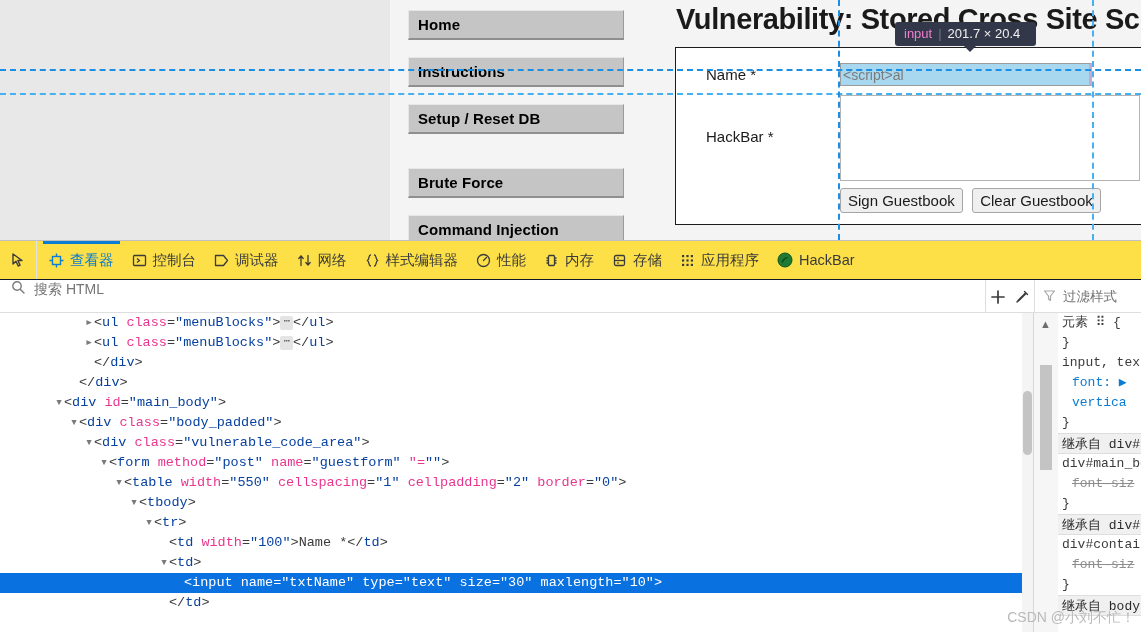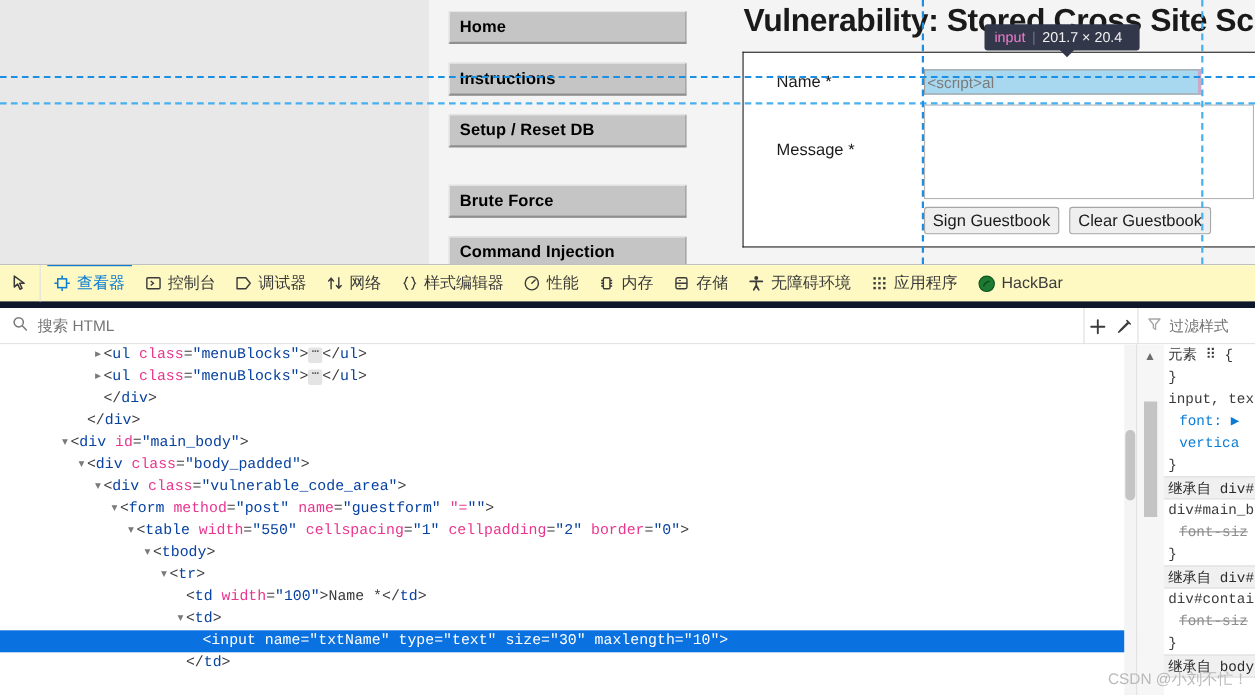--- a/index.html
+++ b/index.html
@@ -141,22 +141,22 @@
 
   
   #devtools {
     position: absolute; left: 0; top: 240px; width: 1141px; height: 392px;
     background: #fff;
     border-top: 1px solid #c0c0c0;
   }
   #dt-toolbar {
     position: relative;
     height: 39px;
-    background: #fef9c3;
-    border-bottom: 6px solid #0f172a;
+    background: #fde047;
+    border-bottom: 1px solid #0f172a;
     display: flex;
     align-items: center;
     padding-left: 3px;
     white-space: nowrap;
     overflow: hidden;
   }
   .dt-pick {
     width: 34px; height: 38px;
     display: flex; align-items: center; justify-content: center;
     border-right: 1px solid #e0e0e0;
@@ -179,21 +179,21 @@
     background: #0b7cd4;
   }
   .dt-icon { display: inline-flex; align-items: center; }
 
   
   #dt-searchrow {
     position: relative;
     height: 33px;
     background: #fff;
     border-bottom: 1px solid #dedede;
-    display: flex; align-items: center;
+    display: flex; align-items: flex-start;
   }
   #search-wrap { display: flex; align-items: center; padding-left: 11px; flex: 1; }
   #search-input {
     border: none; outline: none;
     font-size: 14px;
     color: #8d8d8d;
     margin-left: 7px;
     width: 300px;
     background: transparent;
     font-family: "Liberation Sans", sans-serif;
@@ -342,21 +342,21 @@
       <div id="page-title">Vulnerability: Stored Cross Site Scripting (XSS)</div>
     </div>
 
     <div id="code-area">
       <div id="form-table">
         <div class="frow">
           <div class="flabel">Name *</div>
           <input id="name-input" type="text" value="&lt;script&gt;al" style="">
         </div>
         <div class="frow">
-          <div class="flabel" id="msg-label">Message *</div>
+          <div class="flabel" id="msg-label">HackBar *</div>
           <textarea id="msg-area" style=""></textarea>
         </div>
         <div id="btn-row">
           <button class="gb-btn">Sign Guestbook</button>
           <button class="gb-btn">Clear Guestbook</button>
         </div>
       </div>
     </div>
 
     <div class="guide guide-h" style="top:69px;"></div>
@@ -452,30 +452,20 @@
         <span class="dt-icon">
           <svg width="15" height="15" viewBox="0 0 15 15">
             <rect x="2.5" y="2.5" width="10" height="10" rx="1.5" fill="none" stroke="#3b3b3b" stroke-width="1.3"></rect>
             <path d="M2.5 7.5 L12.5 7.5" stroke="#3b3b3b" stroke-width="1.3"></path>
             <path d="M5 5 L7 5 M5 10 L7 10" stroke="#3b3b3b" stroke-width="1.1"></path>
           </svg>
         </span>
         <span class="tlabel">存储</span>
       </div>
 
-      <div class="dt-tab">
-        <span class="dt-icon">
-          <svg width="15" height="15" viewBox="0 0 15 15">
-            <circle cx="7.5" cy="2.8" r="1.8" fill="#3b3b3b"></circle>
-            <path d="M2 5.8 L13 5.8" stroke="#3b3b3b" stroke-width="1.6" stroke-linecap="round"></path>
-            <path d="M7.5 5.8 L7.5 9.5 M7.5 9.5 L5.2 13.5 M7.5 9.5 L9.8 13.5" stroke="#3b3b3b" stroke-width="1.6" stroke-linecap="round"></path>
-          </svg>
-        </span>
-        <span class="tlabel">无障碍环境</span>
-      </div>
 
       <div class="dt-tab">
         <span class="dt-icon">
           <svg width="15" height="15" viewBox="0 0 15 15">
             <g fill="#3b3b3b">
               <rect x="2" y="2" width="2.2" height="2.2"></rect>
                 <rect x="6.4" y="2" width="2.2" height="2.2"></rect>
                 <rect x="10.8" y="2" width="2.2" height="2.2"></rect>
               <rect x="2" y="6.4" width="2.2" height="2.2"></rect>
                 <rect x="6.4" y="6.4" width="2.2" height="2.2"></rect>

